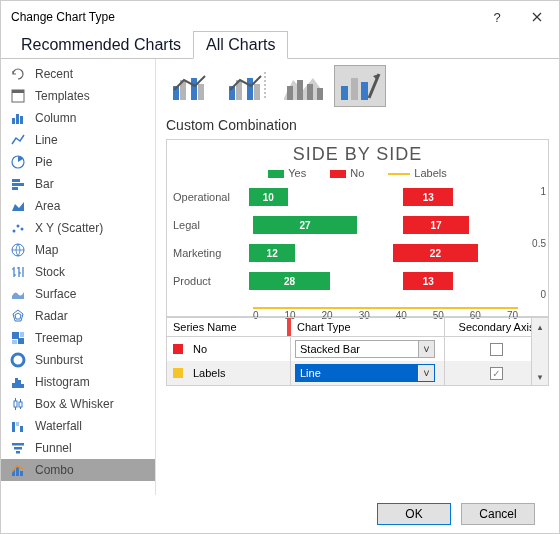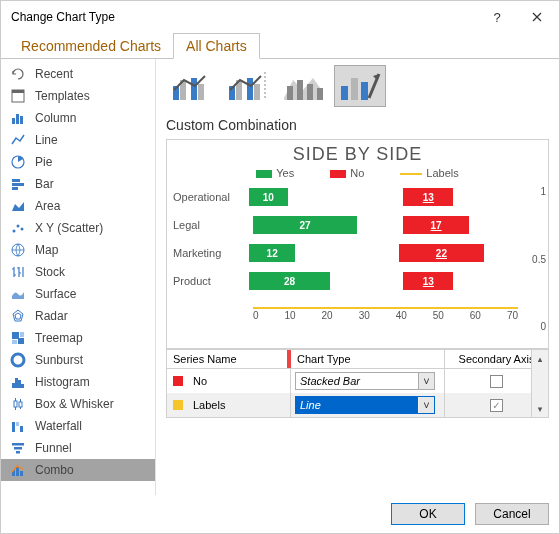--- a/index.html
+++ b/index.html
@@ -1,70 +1,70 @@
 <!DOCTYPE html>
 <html><head>
 <meta charset="utf-8">
 <style>
   * { box-sizing: border-box; margin: 0; padding: 0; font-family: "Segoe UI", Tahoma, sans-serif; }
   body { background: #fff; width: 560px; height: 534px; overflow: hidden; border: 1px solid #ccc; position: relative; }
   .titlebar { height: 32px; display: flex; align-items: center; padding: 0 2px 0 10px; font-size: 12px; }
   .titlebar .title { flex: 1; }
   .titlebar .btn { width: 40px; height: 32px; display: flex; align-items: center; justify-content: center; color: #333; font-size: 13px; }
   .tabs { display: flex; border-bottom: 1px solid #c5c5c5; padding-left: 8px; height: 26px; align-items: flex-end; }
-  .tab { padding: 4px 12px; font-size: 14px; color: #a16207; cursor: default; }
+  .tab { padding: 4px 12px; font-size: 16px; color: #0f172a; cursor: default; }
   .tab.active { border: 1px solid #c5c5c5; border-bottom: 1px solid #fff; background: #fff; position: relative; top: 1px; }
   .body { display: flex; height: 436px; }
   .sidebar { width: 155px; border-right: 1px solid #e0e0e0; padding: 4px 0; overflow: hidden; }
   .side-item { display: flex; align-items: center; height: 22px; padding: 0 8px; font-size: 12px; color: #444; gap: 8px; }
   .side-item .icon { width: 18px; height: 18px; display: flex; align-items: center; justify-content: center; flex-shrink: 0; }
   .side-item.selected { background: #a3a3a3; }
   .main { flex: 1; padding: 6px 10px 0 10px; position: relative; height:100%; }
   .subtype-row { display: flex; gap: 4px; margin-bottom: 10px; }
   .subtype { width: 52px; height: 42px; border: 1px solid transparent; display:flex; align-items:center; justify-content:center; }
   .subtype.selected { background: #d9d9d9; border: 1px solid #a8a8a8; }
   .subtype svg { width: 46px; height: 36px; }
   .section-title { font-size: 14px; color: #333; margin-bottom: 6px; font-weight: 400; }
-  .preview { border: 1px solid #d0d0d0; background: #fff; height: 210px; position: relative; padding: 4px 6px; }
+  .preview { border: 1px solid #d0d0d0; background: #fff; height: 178px; position: relative; padding: 4px 6px; }
   .preview-title { text-align: center; font-size: 18px; color: #555; letter-spacing: 1px; font-weight: 400; }
-  .legend { display: flex; justify-content: center; gap: 36px; font-size: 11px; color: #555; margin-top: 2px; align-items:center; }
+  .legend { display: flex; justify-content: center; gap: 24px; font-size: 11px; color: #555; margin-top: 2px; align-items:center; }
   .swatch { display: inline-block; width: 16px; height: 8px; vertical-align: middle; margin-right: 4px; }
   .line-swatch { display:inline-block; width: 22px; height: 2px; vertical-align: middle; margin-right:4px; background:#f5c428; }
   .chart-area { position: relative; margin-top: 4px; height: 140px; }
   .row { display: flex; align-items: center; height: 28px; position: relative; }
   .row-label { width: 76px; font-size: 11px; color: #555; padding-right: 4px; }
   .bars { position: relative; flex:1; height: 18px; }
   .bar { position: absolute; height: 18px; color: #fff; font-size: 10px; font-weight: bold; display:flex; align-items:center; justify-content:center; }
   .bar.green { background: #1ca84f; }
-  .bar.red { background: #ec2027; text-decoration: underline; }
+  .bar.red { background: #ec2027; }
   .xaxis { position: absolute; bottom: 2px; left: 80px; right: 24px; display:flex; justify-content:space-between; font-size:10px; color:#555; }
   .xaxis-line { position:absolute; bottom: 14px; left:80px; right:24px; height:1px; background:#ccc; }
   .yellow-line { position:absolute; bottom:14px; left:80px; right:24px; height:2px; background:#f5c428; }
   .ryaxis { position:absolute; right: 2px; top: 46px; bottom: 16px; display:flex; flex-direction:column; justify-content:space-between; font-size:10px; color:#555; text-align:right; }
   .series-title { font-size: 11px; font-weight: bold; color: #333; margin-top: 8px; margin-bottom: 2px; }
   .series-grid { border: 1px solid #d0d0d0; font-size: 11px; position: relative; }
   .series-header { display:flex; border-bottom: 1px solid #d0d0d0; }
   .series-header > div { padding: 3px 6px; }
   .col-name { width: 124px; border-right: 4px solid #ef4444; }
   .col-type { width: 154px; border-right: 1px solid #d0d0d0; }
   .col-sec { flex:1; text-align:center; }
   .series-row { display:flex; align-items:center; height: 24px; }
   .series-row.sel { background: #f0f0f0; }
   .series-row .col-name { display:flex; align-items:center; gap:6px; padding-left:6px; height:100%; border-right:1px solid #d0d0d0; }
   .series-row .col-type { padding: 2px 4px; height:100%; border-right:1px solid #d0d0d0; display:flex; align-items:center; }
   .series-row .col-sec { display:flex; align-items:center; justify-content:center; height:100%; }
   .dropdown { width: 140px; height: 18px; display:flex; align-items:center; border:1px solid #aaa; background:#fff; font-size:11px; }
   .dropdown.sel { background:#0066cc; color:#fff; border-color:#0066cc; }
-  .dropdown .dd-text { flex:1; padding: 0 4px; font-style: italic; }
+  .dropdown .dd-text { flex:1; padding: 0 4px; }
   .dropdown .dd-arrow { width: 16px; height:100%; border-left:1px solid #aaa; display:flex; align-items:center; justify-content:center; background:#e8e8e8; color:#333; }
   .dropdown.sel .dd-arrow { border-left-color: rgba(255,255,255,0.4); }
   .checkbox { width:13px; height:13px; border:1px solid #888; background:#fff; display:flex; align-items:center; justify-content:center; font-size:10px; color:#888; }
   .scrollbar { position:absolute; right:0; top:0; bottom:0; width:17px; background:#f0f0f0; border-left:1px solid #d0d0d0; display:flex; flex-direction:column; }
   .scrollbar .arr { height:17px; display:flex; align-items:center; justify-content:center; font-size:9px; color:#555; }
-  .footer { display:flex; justify-content:flex-end; gap:10px; padding: 8px 10px; }
+  .footer { display:flex; justify-content:flex-end; gap:10px; padding: 8px 24px; }
   .button { width: 74px; height: 22px; border:1px solid #adadad; background:#e1e1e1; font-size:12px; display:flex; align-items:center; justify-content:center; }
   .button.primary { border: 1px solid #0078d7; }
   .icon svg { width:16px; height:16px; }
 </style>
 </head>
 <body>
 
 <div class="titlebar">
   <span class="title">Change Chart Type</span>
   <div class="btn">?</div>
@@ -334,21 +334,21 @@
             <div class="row-label">Legal</div>
             <div class="bars">
               <div class="bar green" style="left: 4px; width: 104.143px;">27</div>
               <div class="bar red" style="left: 154.286px; width: 65.5714px;">17</div>
             </div>
           </div>
           <div class="row">
             <div class="row-label">Marketing</div>
             <div class="bars">
               <div class="bar green" style="left: 0px; width: 46.2857px;">12</div>
-              <div class="bar red" style="left: 150px; width: 84.8571px;">22</div>
+              <div class="bar red" style="left: 144px; width: 84.8571px;">22</div>
             </div>
           </div>
           <div class="row">
             <div class="row-label">Product</div>
             <div class="bars">
               <div class="bar green" style="left: 0px; width: 81px;">28</div>
               <div class="bar red" style="left: 154.286px; width: 50.1429px;">13</div>
             </div>
           </div>
           <div class="xaxis-line"></div>

